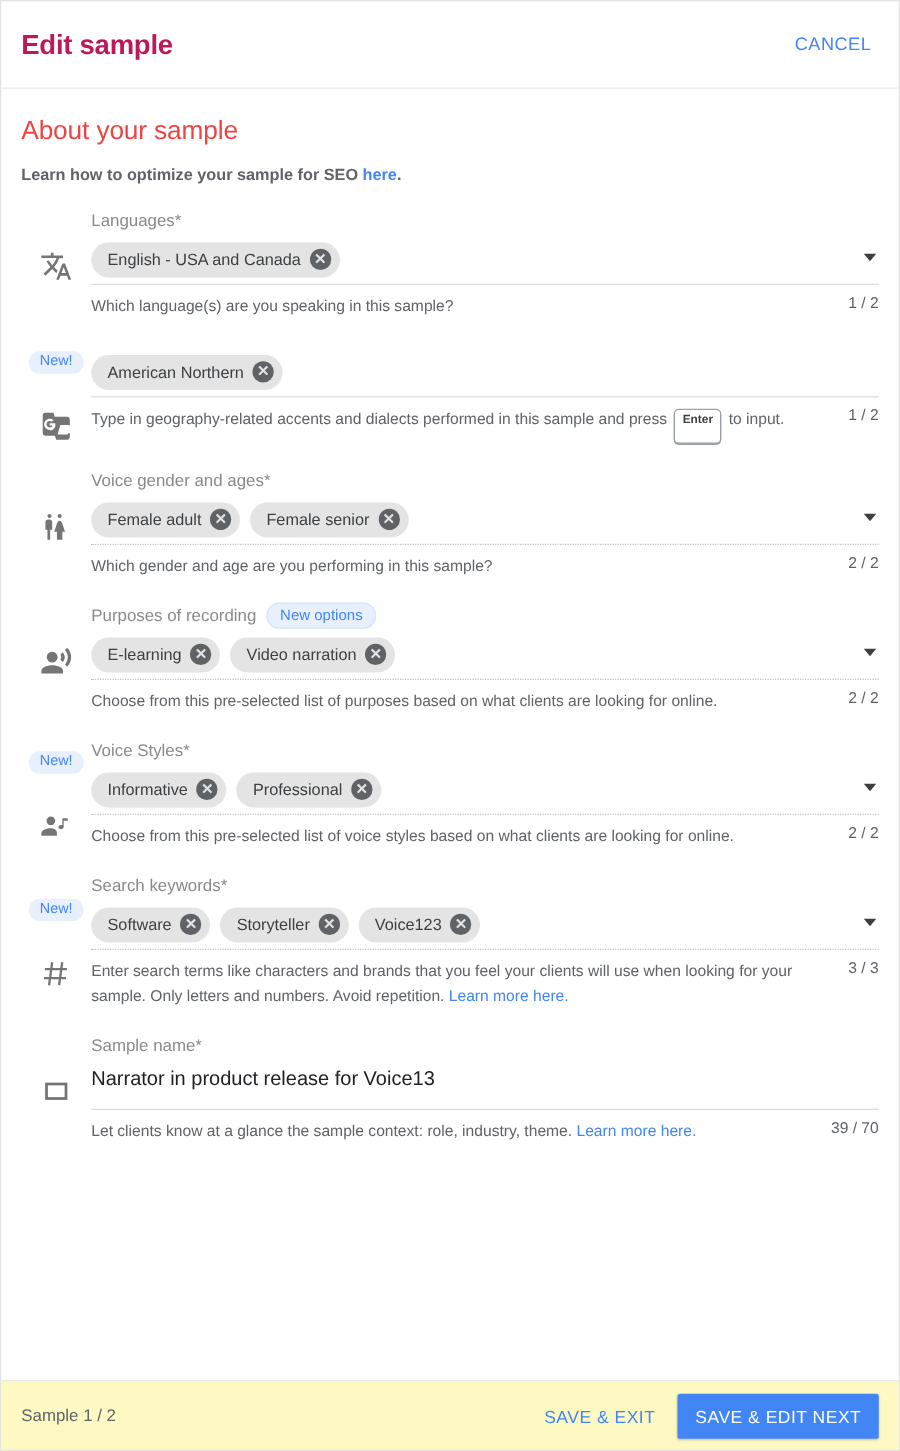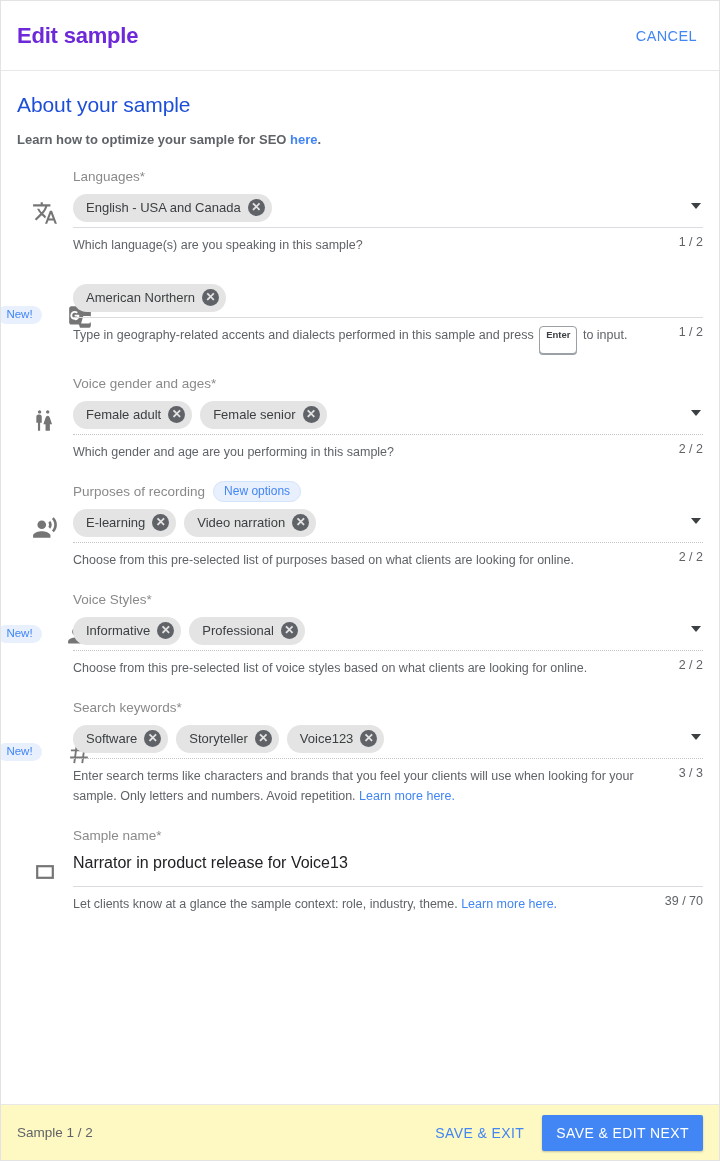--- a/index.html
+++ b/index.html
@@ -29,21 +29,21 @@
     flex: 0 0 70px;
     border-bottom: 1px solid #e8e8e8;
     display: flex;
     align-items: center;
     padding: 0 16px;
     box-sizing: border-box;
   }
   .topbar-title {
     font-size: 22px;
     font-weight: bold;
-    color: #6d28d9;
+    color: #be185d;
     letter-spacing: -0.2px;
   }
   .spacer { flex: 1 1 auto; }
   .cancel-btn {
     font-size: 14.5px;
     color: #4285f4;
     letter-spacing: 0.4px;
     cursor: pointer;
     background: none;
     border: 0;
@@ -53,21 +53,21 @@
 
   
   .content {
     flex: 1 1 auto;
     overflow: hidden;
     padding: 0 16px;
     box-sizing: border-box;
   }
   .section-title {
     font-size: 21px;
-    color: #1d4ed8;
+    color: #ef4444;
     margin: 22px 0 0 0;
     font-weight: normal;
     letter-spacing: -0.1px;
   }
   .section-sub {
     font-size: 13px;
     color: #5f6368;
     margin-top: 15px;
     font-weight: bold;
   }
@@ -81,21 +81,21 @@
     display: flex;
     align-items: flex-start;
     margin-top: 20px;
   }
   .gutter {
     flex: 0 0 56px;
     width: 56px;
     position: relative;
     align-self: stretch;
     display: flex;
-    flex-direction: row;
+    flex-direction: column;
     align-items: center;
     justify-content: center;
     padding-top: 4px;
     box-sizing: border-box;
     gap: 25px;
   }
   .gutter-icon {
     color: #757575;
     display: block;
     line-height: 0;

